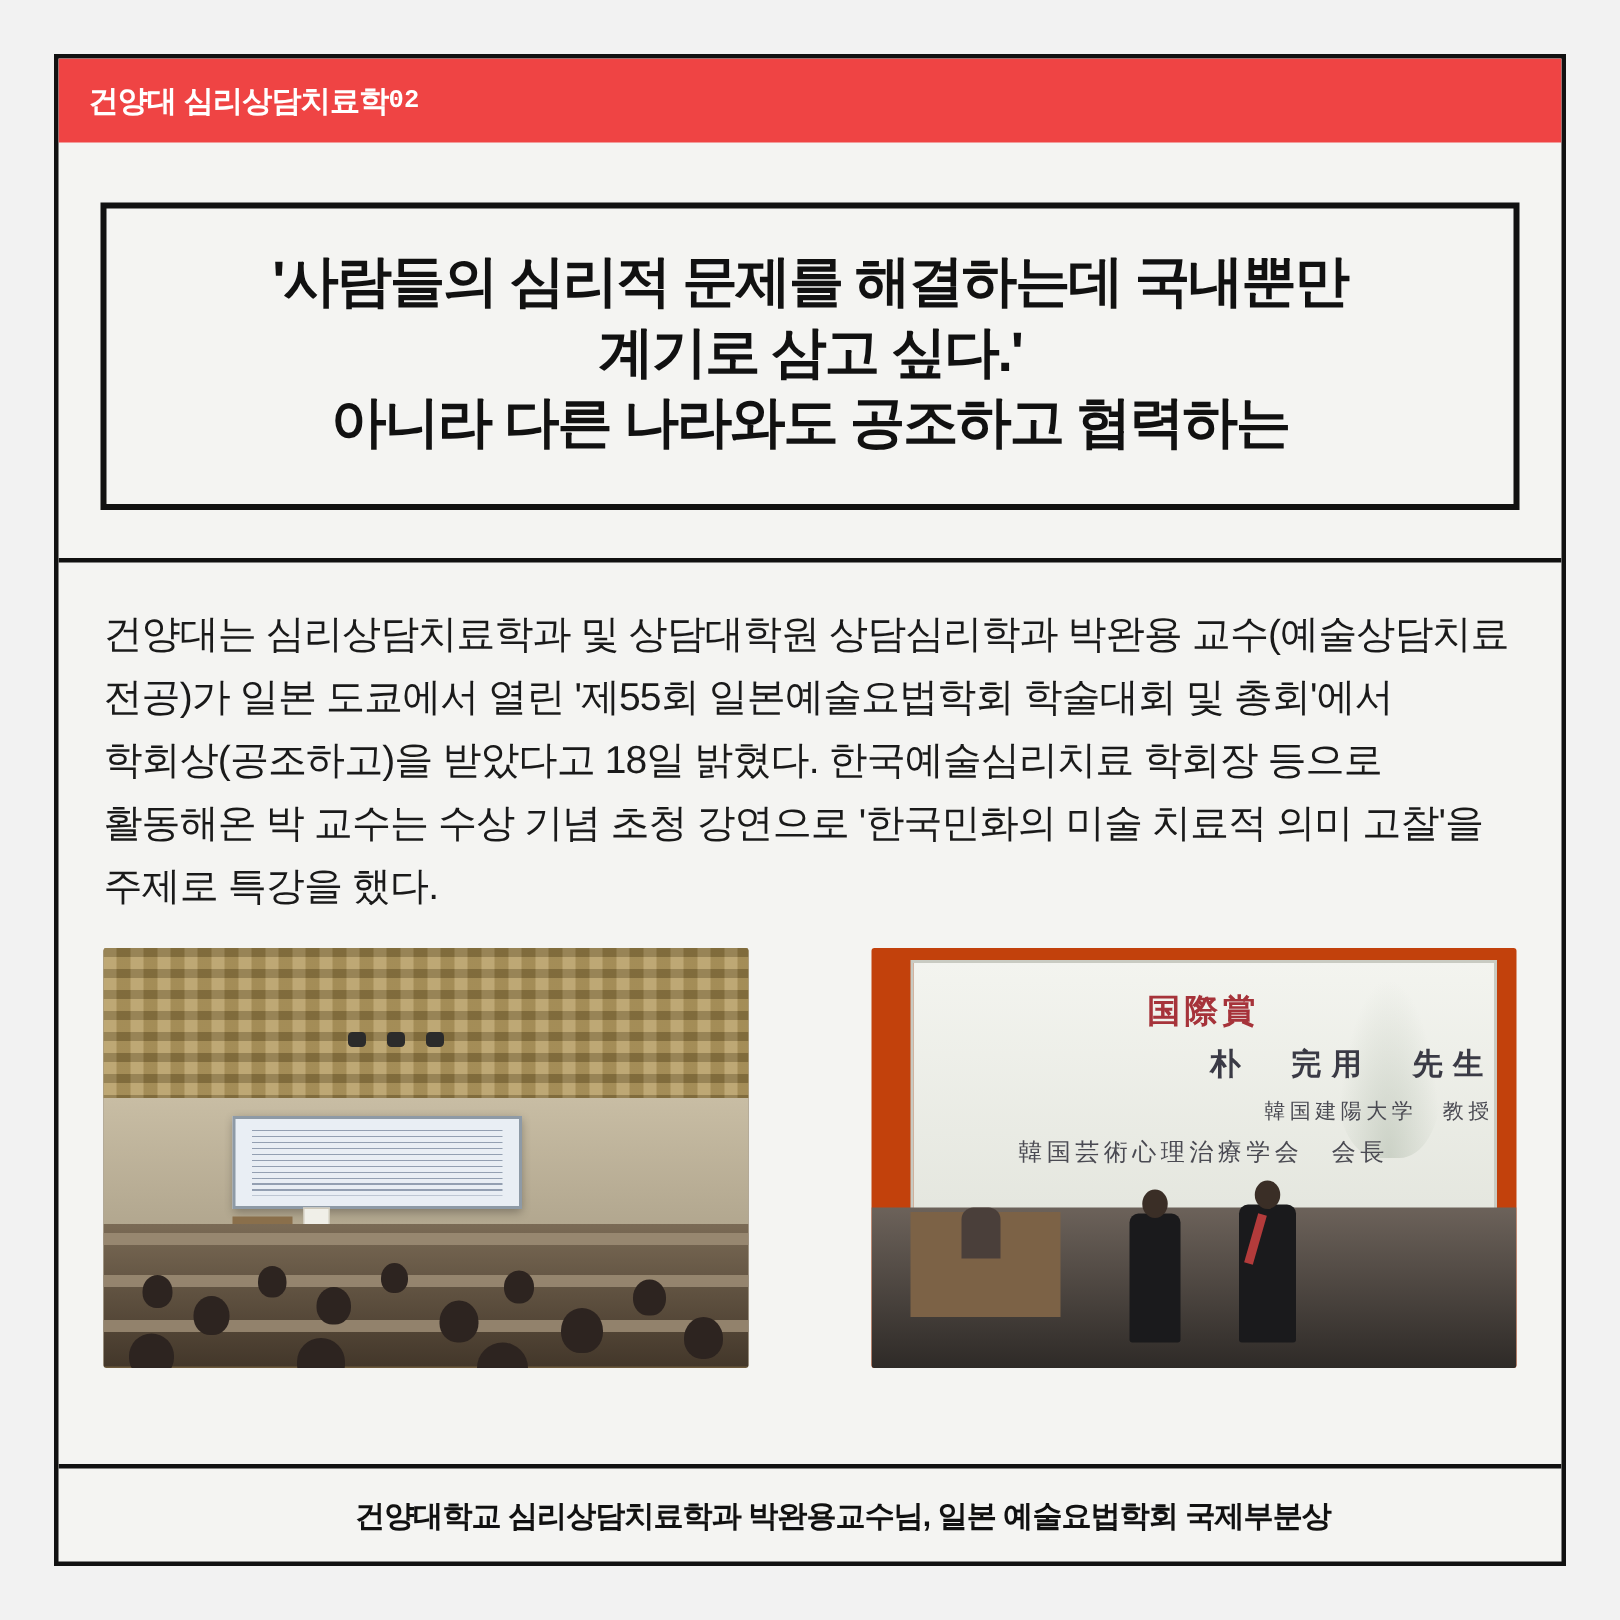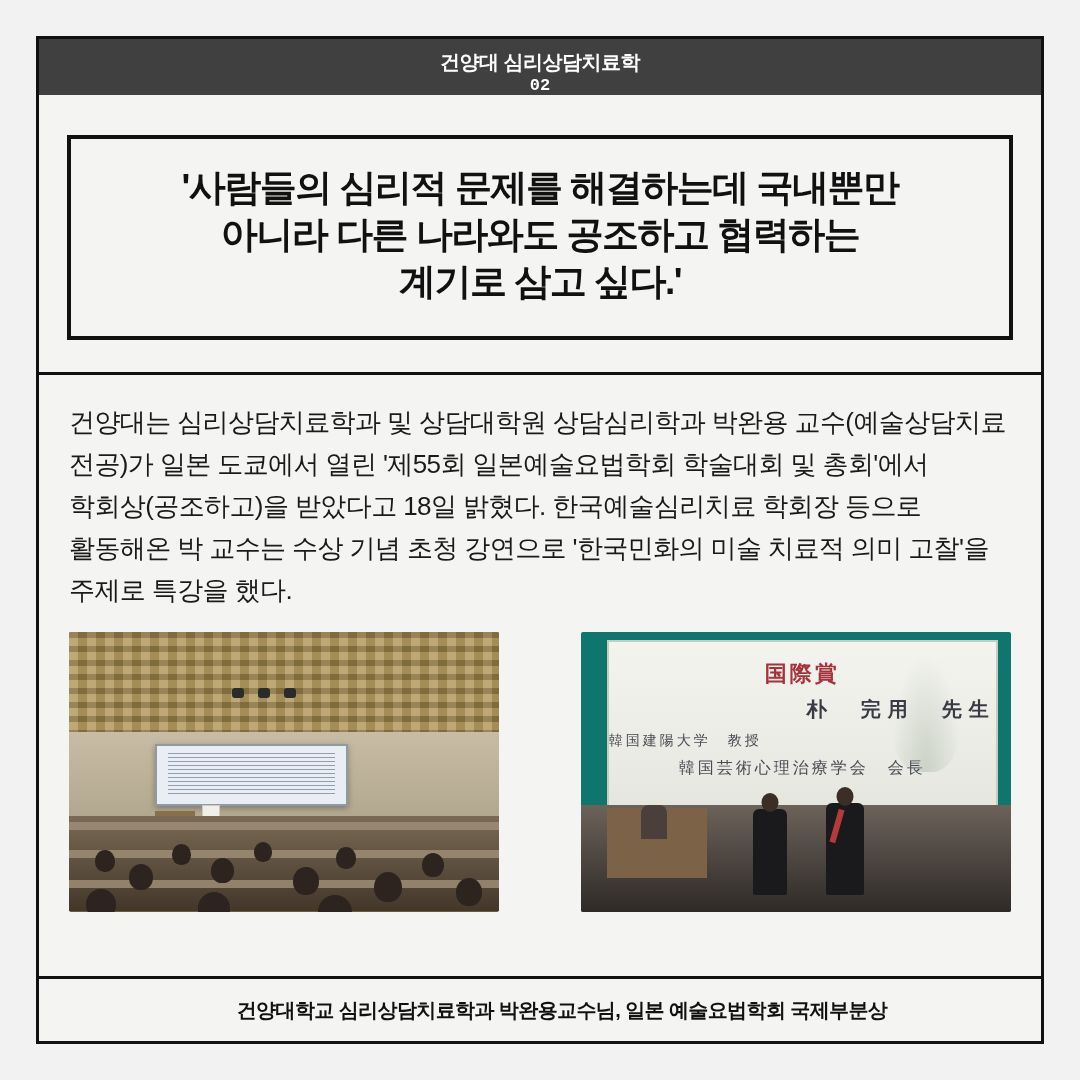--- a/index.html
+++ b/index.html
@@ -23,28 +23,27 @@
     background: #f4f4f2;
     border: 3px solid #111111;
     box-sizing: border-box;
     overflow: hidden;
   }
 
   
   .header {
     position: relative;
     height: 56px;
-    background: #404040;
+    background: #ef4444;
     color: #ffffff;
     display: flex;
     align-items: center;
-    justify-content: flex-end;
+    justify-content: flex-start;
     padding: 0 20px;
     box-sizing: border-box;
-    flex-direction: column;
   }
   .header-title {
     font-size: 20px;
     font-weight: bold;
     letter-spacing: -0.5px;
   }
   .header-page {
     font-size: 17px;
     font-weight: bold;
     font-family: Liberation Mono, monospace;
@@ -149,40 +148,40 @@
   .ph1 .head {
     position: absolute; border-radius: 50% 50% 46% 46%;
     background: #2d2420;
   }
   .ph1 .desk {
     position: absolute; left: 0; width: 100%; height: 8px; background: #9d8d75; opacity: .85;
   }
 
   
   .ph2 {
-    background: #0f766e;
+    background: #c2410c;
   }
   .ph2 .proj {
     position: absolute; left: 6%; top: 3%; width: 90%; height: 62%;
     background: linear-gradient(#f3f4ef, #e4e6de);
     border: 2px solid #c9cbc2;
   }
   .ph2 .proj .t1 {
     position: absolute; left: 0; right: 0; top: 10%;
     text-align: center; font-size: 22px; font-weight: bold; color: #a6333a;
     letter-spacing: 3px;
   }
   .ph2 .proj .t2 {
     position: absolute; left: 0; right: 0; top: 31%;
     text-align: right; font-size: 20px; font-weight: bold; color: #3a3a45;
     letter-spacing: 7px;
   }
   .ph2 .proj .t3 {
     position: absolute; left: 0; right: 0; top: 52%;
-    text-align: left; font-size: 14px; color: #4a4a52; letter-spacing: 3px;
+    text-align: right; font-size: 14px; color: #4a4a52; letter-spacing: 3px;
   }
   .ph2 .proj .t4 {
     position: absolute; left: 0; right: 0; top: 67%;
     text-align: center; font-size: 16px; color: #4a4a52; letter-spacing: 3px;
   }
   .ph2 .leaf {
     position: absolute; right: 9%; top: 6%; width: 70px; height: 120px;
     background: radial-gradient(ellipse at 50% 100%, rgba(180,190,175,.55), rgba(255,255,255,0) 70%);
     border-radius: 50% 50% 40% 40%;
   }
@@ -235,22 +234,22 @@
 <div class="card">
 
   <div class="header">
     <div class="header-title">건양대 심리상담치료학</div>
     <div class="header-page">02</div>
   </div>
 
   <div class="quote-section">
     <div class="quote-box">
       <div class="quote-text">'사람들의 심리적 문제를 해결하는데 국내뿐만</div>
+      <div class="quote-text">계기로 삼고 싶다.'</div>
       <div class="quote-text">아니라 다른 나라와도 공조하고 협력하는</div>
-      <div class="quote-text">계기로 삼고 싶다.'</div>
     </div>
   </div>
 
   <div class="body-section">
     <div class="body-text">건양대는 심리상담치료학과 및 상담대학원 상담심리학과 박완용 교수(예술상담치료 전공)가 일본 도쿄에서 열린 '제55회 일본예술요법학회 학술대회 및 총회'에서 학회상(공조하고)을 받았다고 18일 밝혔다. 한국예술심리치료 학회장 등으로 활동해온 박 교수는 수상 기념 초청 강연으로 '한국민화의 미술 치료적 의미 고찰'을 주제로 특강을 했다.</div>
   </div>
 
   <div class="photos">
 
     <div class="photo ph1">

